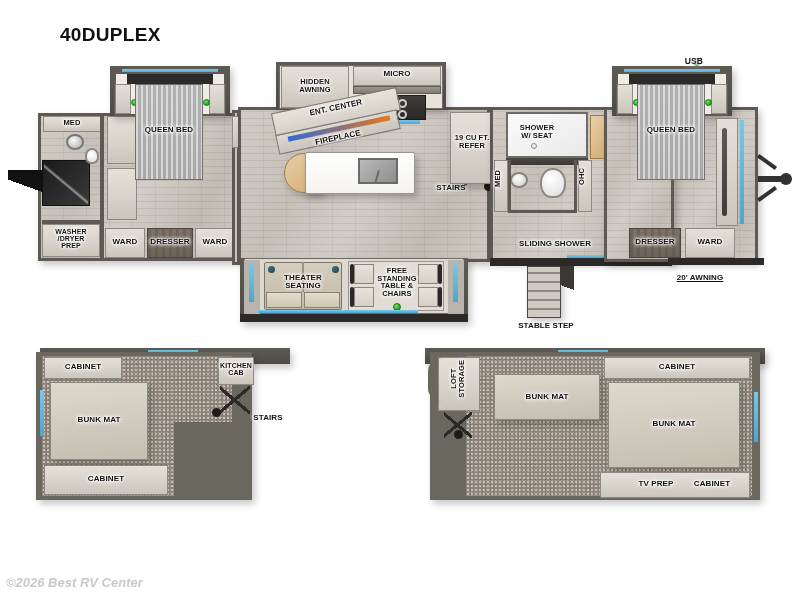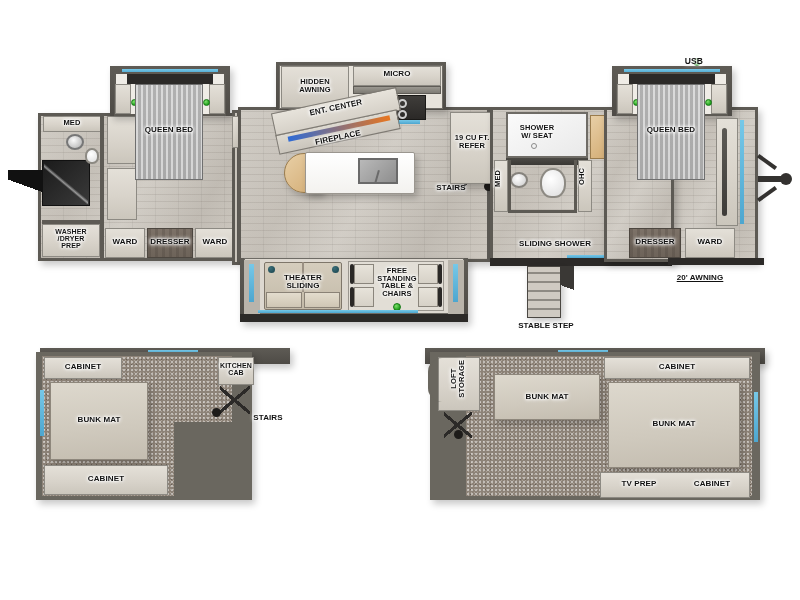--- a/index.html
+++ b/index.html
@@ -86,20 +86,21 @@
   .arm{background:#2a2826;border-radius:3px;}
   .stepbx{background:repeating-linear-gradient(0deg,#cfcac2 0 7px,#8e8a83 7px 9px);border:1px solid #4a4742;}
   .hitch{background:#343230;}
   .blkpanel{background:linear-gradient(135deg,#1b1b1b,#3a3a3a);border:1px solid #111;}
 </style>
 </head>
 <body>
 
 <div id="stage">
 
+  <div id="title">40DUPLEX</div>
 
   <div class="abs" style="left:0;top:0;width:800px;height:345px;">
 
     <div class="abs wallO shadow" style="left:38px;top:113px;width:200px;height:148px;"></div>
     <div class="abs wood" style="left:41px;top:116px;width:194px;height:142px;"></div>
 
     <div class="abs" style="left:8px;top:170px;width:36px;height:34px;background:linear-gradient(200deg,#111 48%,transparent 48%);"></div>
 
     <div class="abs cab" style="left:43px;top:116px;width:58px;height:16px;"></div>
     <div class="lbl" style="left:43px;top:119px;width:58px;font-size:7.5px;">MED</div>
@@ -197,21 +198,21 @@
     <div class="abs wallL" style="left:448px;top:260px;width:16px;height:54px;"></div>
     <div class="abs win" style="left:453px;top:264px;width:5px;height:38px;"></div>
 
     <div class="abs sofa" style="left:264px;top:262px;width:78px;height:48px;"></div>
     <div class="abs" style="left:302px;top:262px;width:2px;height:30px;background:#9a9083;"></div>
     <div class="abs" style="left:266px;top:292px;width:36px;height:16px;background:linear-gradient(180deg,#e3dccd,#cfc6b4);border:1px solid #8a8276;"></div>
     <div class="abs" style="left:304px;top:292px;width:36px;height:16px;background:linear-gradient(180deg,#e3dccd,#cfc6b4);border:1px solid #8a8276;"></div>
     <div class="abs btn" style="left:268px;top:266px;width:7px;height:7px;"></div>
     <div class="abs btn" style="left:332px;top:266px;width:7px;height:7px;"></div>
     <div class="lbl" style="left:264px;top:274px;width:78px;font-size:8px;">THEATER
-SLIDING</div>
+SEATING</div>
 
     <div class="abs" style="left:348px;top:261px;width:96px;height:50px;background:#e2ded6;border:1px solid #9a968f;"></div>
     <div class="abs chair" style="left:354px;top:264px;width:20px;height:20px;"></div>
     <div class="abs chair" style="left:354px;top:287px;width:20px;height:20px;"></div>
     <div class="abs chair" style="left:418px;top:264px;width:20px;height:20px;"></div>
     <div class="abs chair" style="left:418px;top:287px;width:20px;height:20px;"></div>
     <div class="abs arm" style="left:350px;top:264px;width:4px;height:20px;"></div>
     <div class="abs arm" style="left:350px;top:287px;width:4px;height:20px;"></div>
     <div class="abs arm" style="left:438px;top:264px;width:4px;height:20px;"></div>
     <div class="abs arm" style="left:438px;top:287px;width:4px;height:20px;"></div>
@@ -342,19 +343,20 @@
     <div class="abs mat shadow" style="left:84px;top:44px;width:106px;height:46px;"></div>
     <div class="lbl" style="left:84px;top:63px;width:106px;font-size:8px;">BUNK MAT</div>
 
     <div class="abs cab" style="left:194px;top:27px;width:146px;height:22px;"></div>
     <div class="lbl" style="left:194px;top:33px;width:146px;font-size:8px;">CABINET</div>
 
     <div class="abs mat shadow" style="left:198px;top:52px;width:132px;height:86px;"></div>
     <div class="lbl" style="left:198px;top:90px;width:132px;font-size:8px;">BUNK MAT</div>
 
     <div class="abs cab" style="left:190px;top:142px;width:150px;height:26px;"></div>
-    <div class="lbl" style="left:194px;top:150px;width:70px;font-size:8px;">TV PREP</div>
+    <div class="lbl" style="left:211px;top:150px;width:70px;font-size:8px;">TV PREP</div>
     <div class="lbl" style="left:266px;top:150px;width:72px;font-size:8px;">CABINET</div>
 
     <div class="abs win" style="left:344px;top:62px;width:4px;height:50px;"></div>
   </div>
 
+  <div id="copy">©2026 Best RV Center</div>
 </div>
 
 </body></html>

